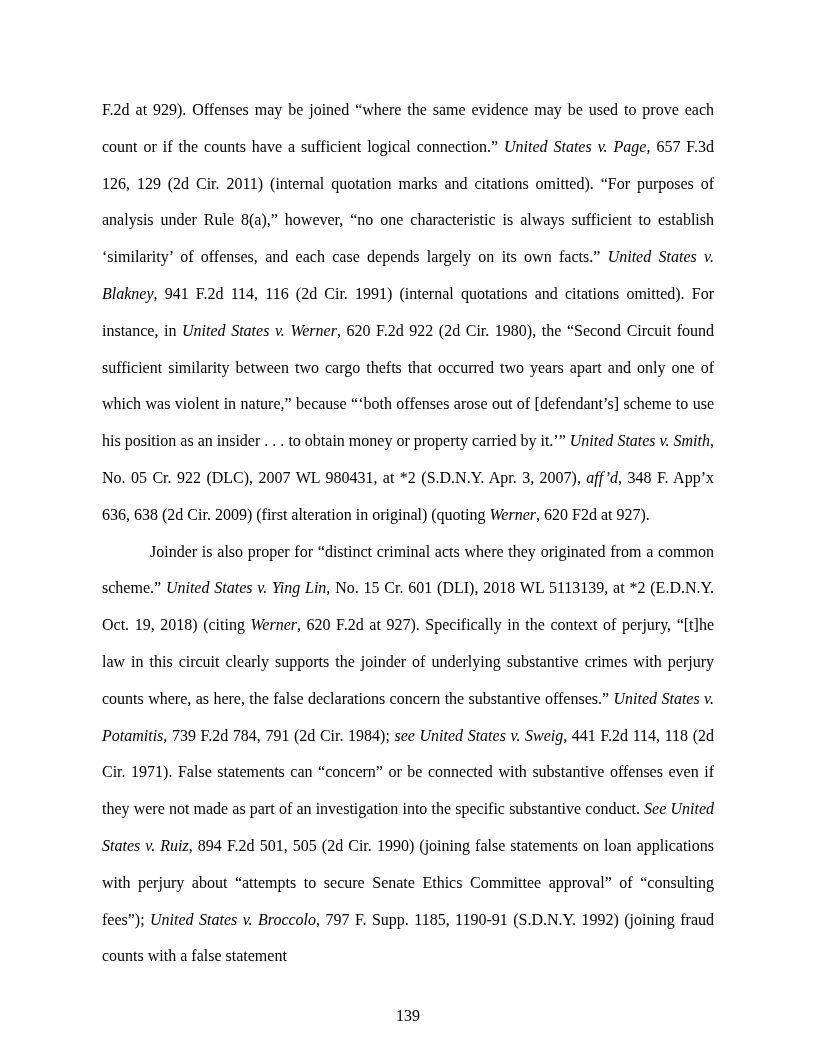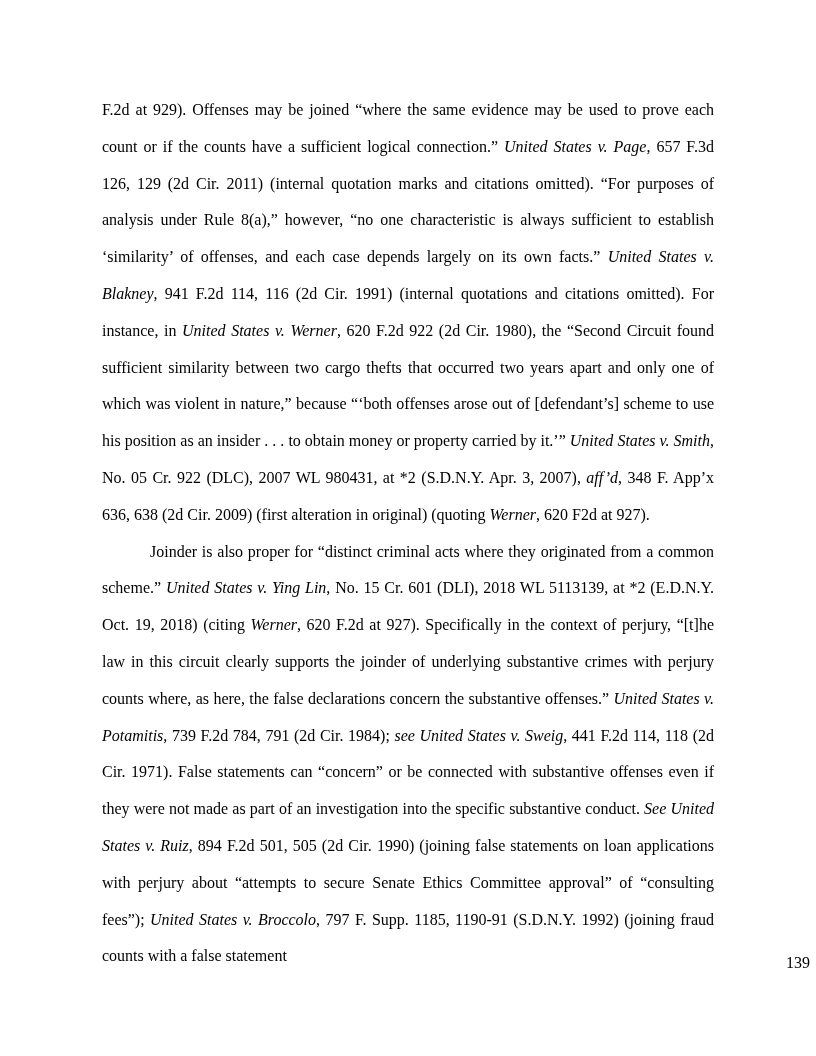--- a/index.html
+++ b/index.html
@@ -34,22 +34,22 @@
   .para.indent {
     text-indent: 48px;
   }
   .italic {
     font-style: italic;
   }
   .page-number {
     position: absolute;
     left: 0;
     right: 0;
-    top: 953px;
-    text-align: right;
+    top: 1006px;
+    text-align: center;
     font-size: 16px;
     line-height: 20px;
   }
 </style>
 </head>
 <body>
 
 <div class="page">
   <div class="content">
       <p class="para"><span class="">F.2d at 929).  Offenses may be joined “where the same evidence may be used to prove each count or if the counts have a sufficient logical connection.”  </span><span class="italic">United States v. Page</span><span class="">, 657 F.3d 126, 129 (2d Cir. 2011) (internal quotation marks and citations omitted).  “For purposes of analysis under Rule 8(a),” however, “no one characteristic is always sufficient to establish ‘similarity’ of offenses, and each case depends largely on its own facts.”  </span><span class="italic">United States v. Blakney</span><span class="">, 941 F.2d 114, 116 (2d Cir. 1991) (internal quotations and citations omitted).  For instance, in </span><span class="italic">United States v. Werner</span><span class="">, 620 F.2d 922 (2d Cir. 1980), the “Second Circuit found sufficient similarity between two cargo thefts that occurred two years apart and only one of which was violent in nature,” because “‘both offenses arose out of [defendant’s] scheme to use his position as an insider . . . to obtain money or property carried by it.’”  </span><span class="italic">United States v. Smith</span><span class="">, No. 05 Cr. 922 (DLC), 2007 WL 980431, at *2 (S.D.N.Y. Apr. 3, 2007), </span><span class="italic">aff’d</span><span class="">, 348 F. App’x 636, 638 (2d Cir. 2009) (first alteration in original) (quoting </span><span class="italic">Werner</span><span class="">, 620 F2d at 927).</span></p>

